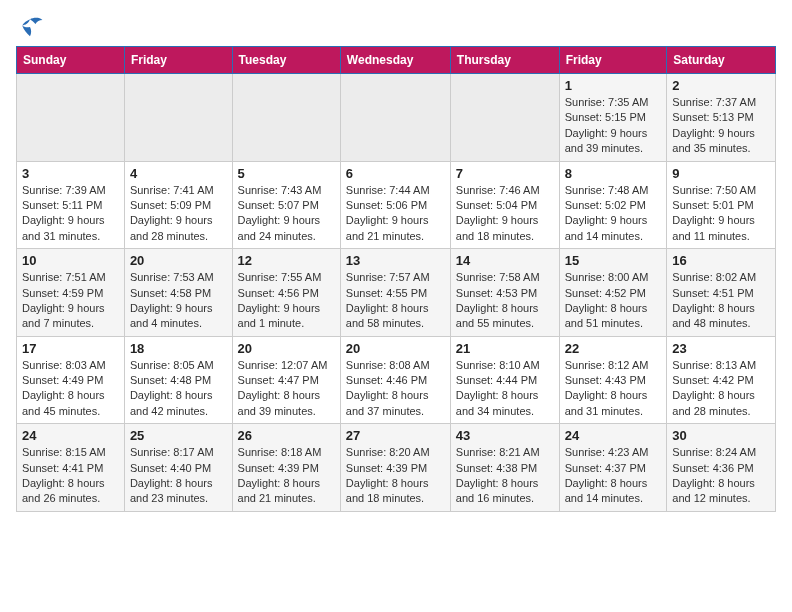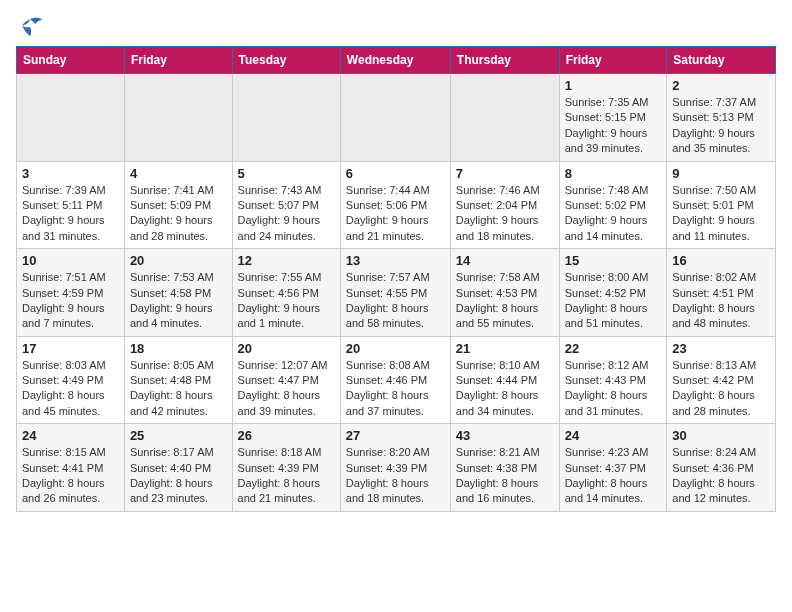--- a/index.html
+++ b/index.html
@@ -172,21 +172,21 @@
         </td>
         <td>
           <span class="day-number">6</span>
           <div class="day-detail">Sunrise: 7:44 AM
 Sunset: 5:06 PM
 Daylight: 9 hours and 21 minutes.</div>
         </td>
         <td>
           <span class="day-number">7</span>
           <div class="day-detail">Sunrise: 7:46 AM
-Sunset: 2:04 PM
+Sunset: 5:04 PM
 Daylight: 9 hours and 18 minutes.</div>
         </td>
         <td>
           <span class="day-number">8</span>
           <div class="day-detail">Sunrise: 7:48 AM
 Sunset: 5:02 PM
 Daylight: 9 hours and 14 minutes.</div>
         </td>
         <td>
           <span class="day-number">9</span>

